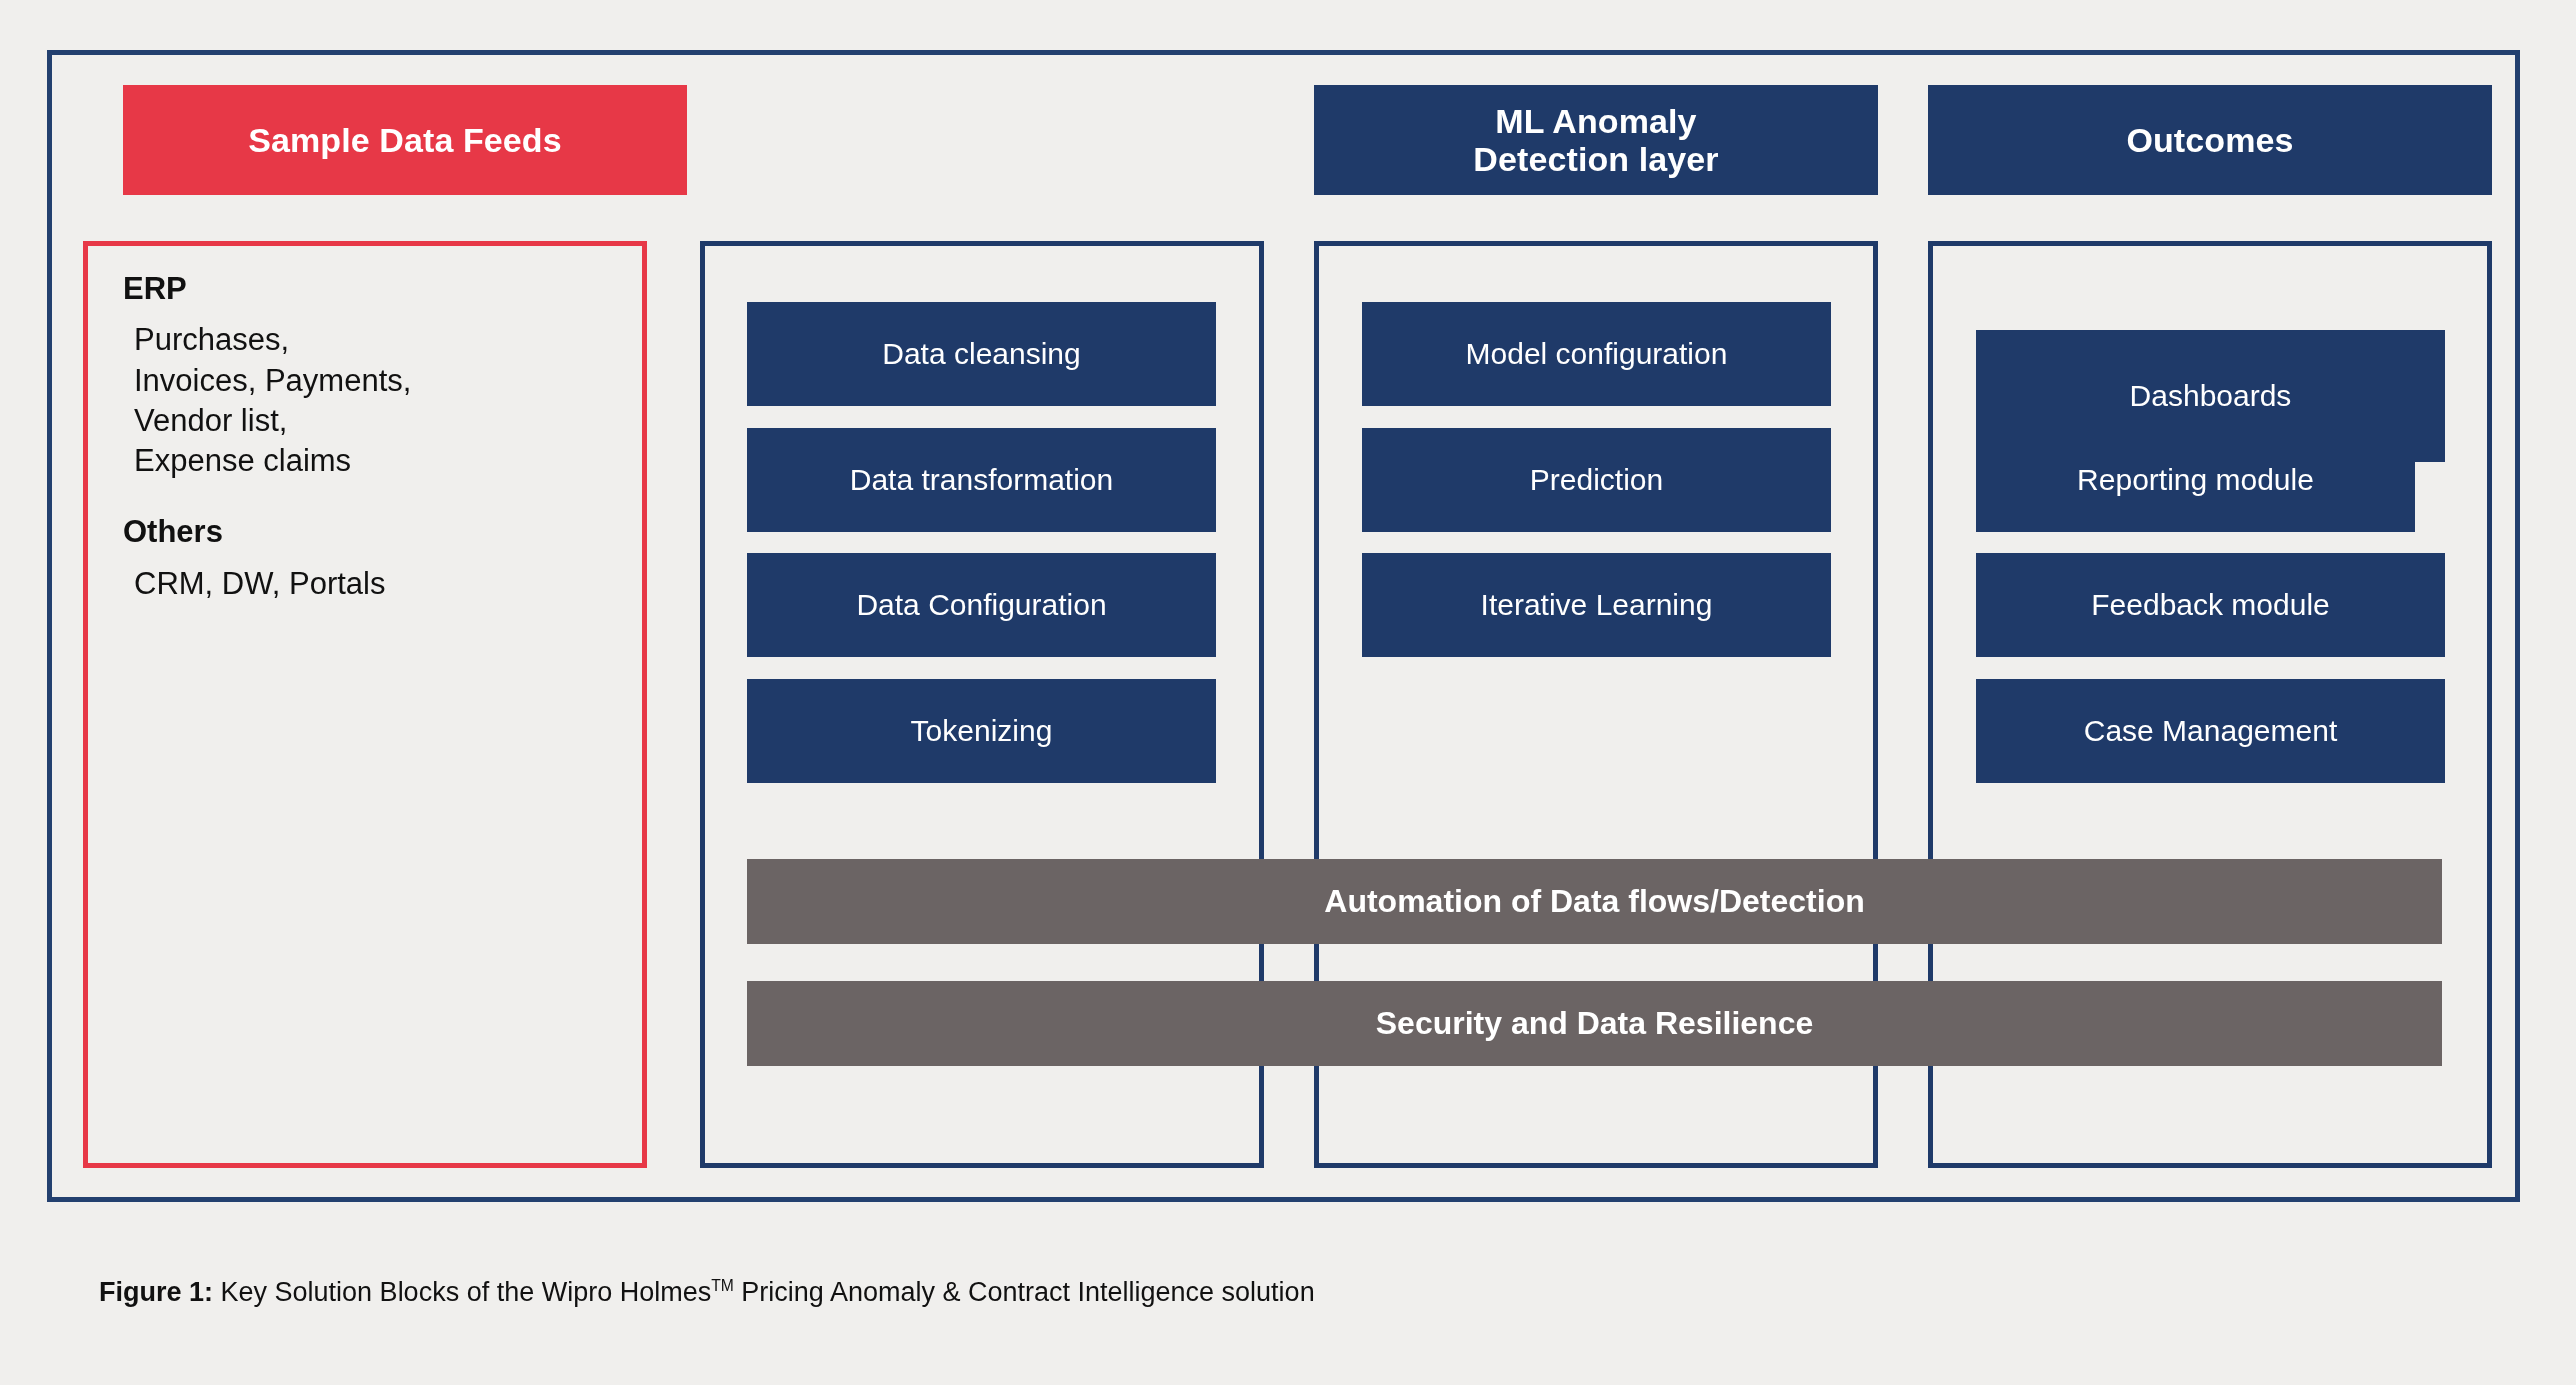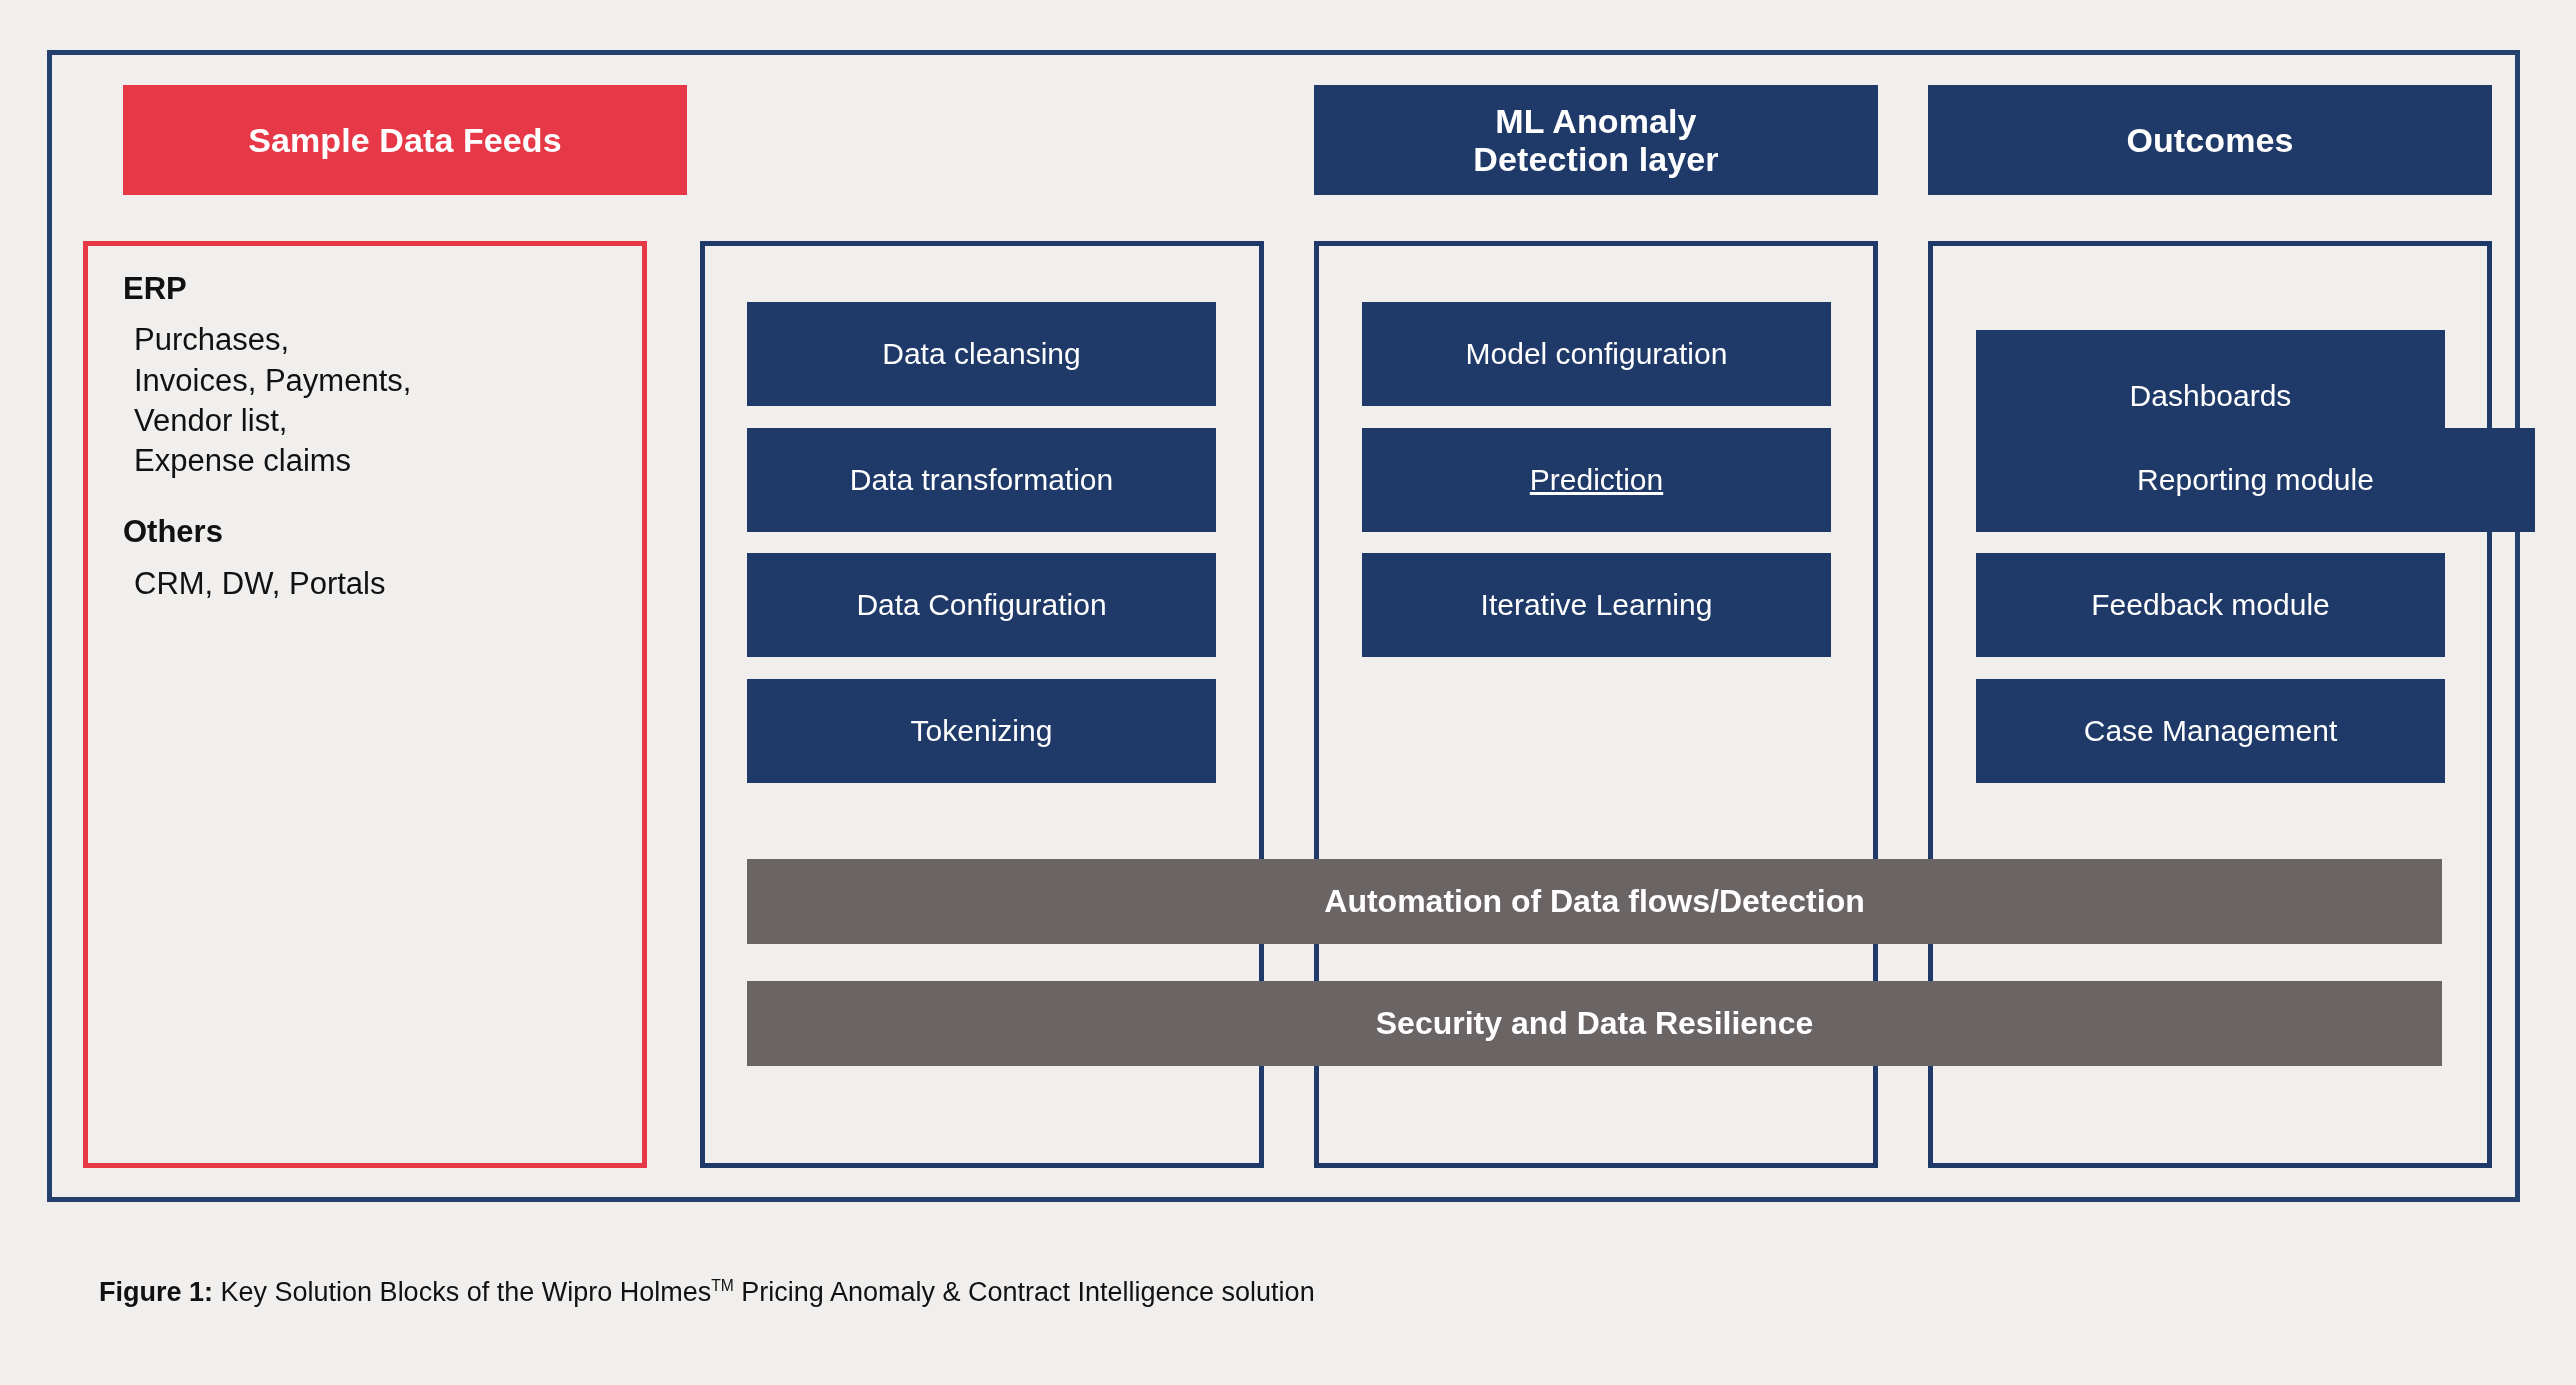--- a/index.html
+++ b/index.html
@@ -168,37 +168,37 @@
   <div class="col-header blue" style="left:1314px; top:85px; width:564px; height:110px; white-space:pre-line;">
     <span>ML Anomaly
 Detection layer</span>
   </div>
 
   <div class="col-body blue" style="left:1314px; top:241px; width:564px; height:927px;"></div>
 
   <div class="chip" style="left:1362px; top:302px; width:469px; height:104px;">
     <span>Model configuration</span>
   </div>
-  <div class="chip" style="left:1362px; top:428px; width:469px; height:104px;text-decoration:underline;">
+  <div class="chip" style="left:1362px; top:428px; width:469px; height:104px;">
     <span>Prediction</span>
   </div>
   <div class="chip" style="left:1362px; top:553px; width:469px; height:104px;">
     <span>Iterative Learning</span>
   </div>
 
   <div class="col-header blue" style="left:1928px; top:85px; width:564px; height:110px;">
     <span>Outcomes</span>
   </div>
 
   <div class="col-body blue" style="left:1928px; top:241px; width:564px; height:927px;"></div>
 
   <div class="chip" style="left:1976px; top:302px; width:469px; height:132px;margin-top:28px;">
     <span>Dashboards</span>
   </div>
-  <div class="chip" style="left:1976px; top:428px; width:559px; height:104px;">
+  <div class="chip" style="left:1976px; top:428px; width:439px; height:104px;">
     <span>Reporting module</span>
   </div>
   <div class="chip" style="left:1976px; top:553px; width:469px; height:104px;">
     <span>Feedback module</span>
   </div>
   <div class="chip" style="left:1976px; top:679px; width:469px; height:104px;">
     <span>Case Management</span>
   </div>
 
   <div class="band" style="left:747px; top:859px; width:1695px; height:85px;">

